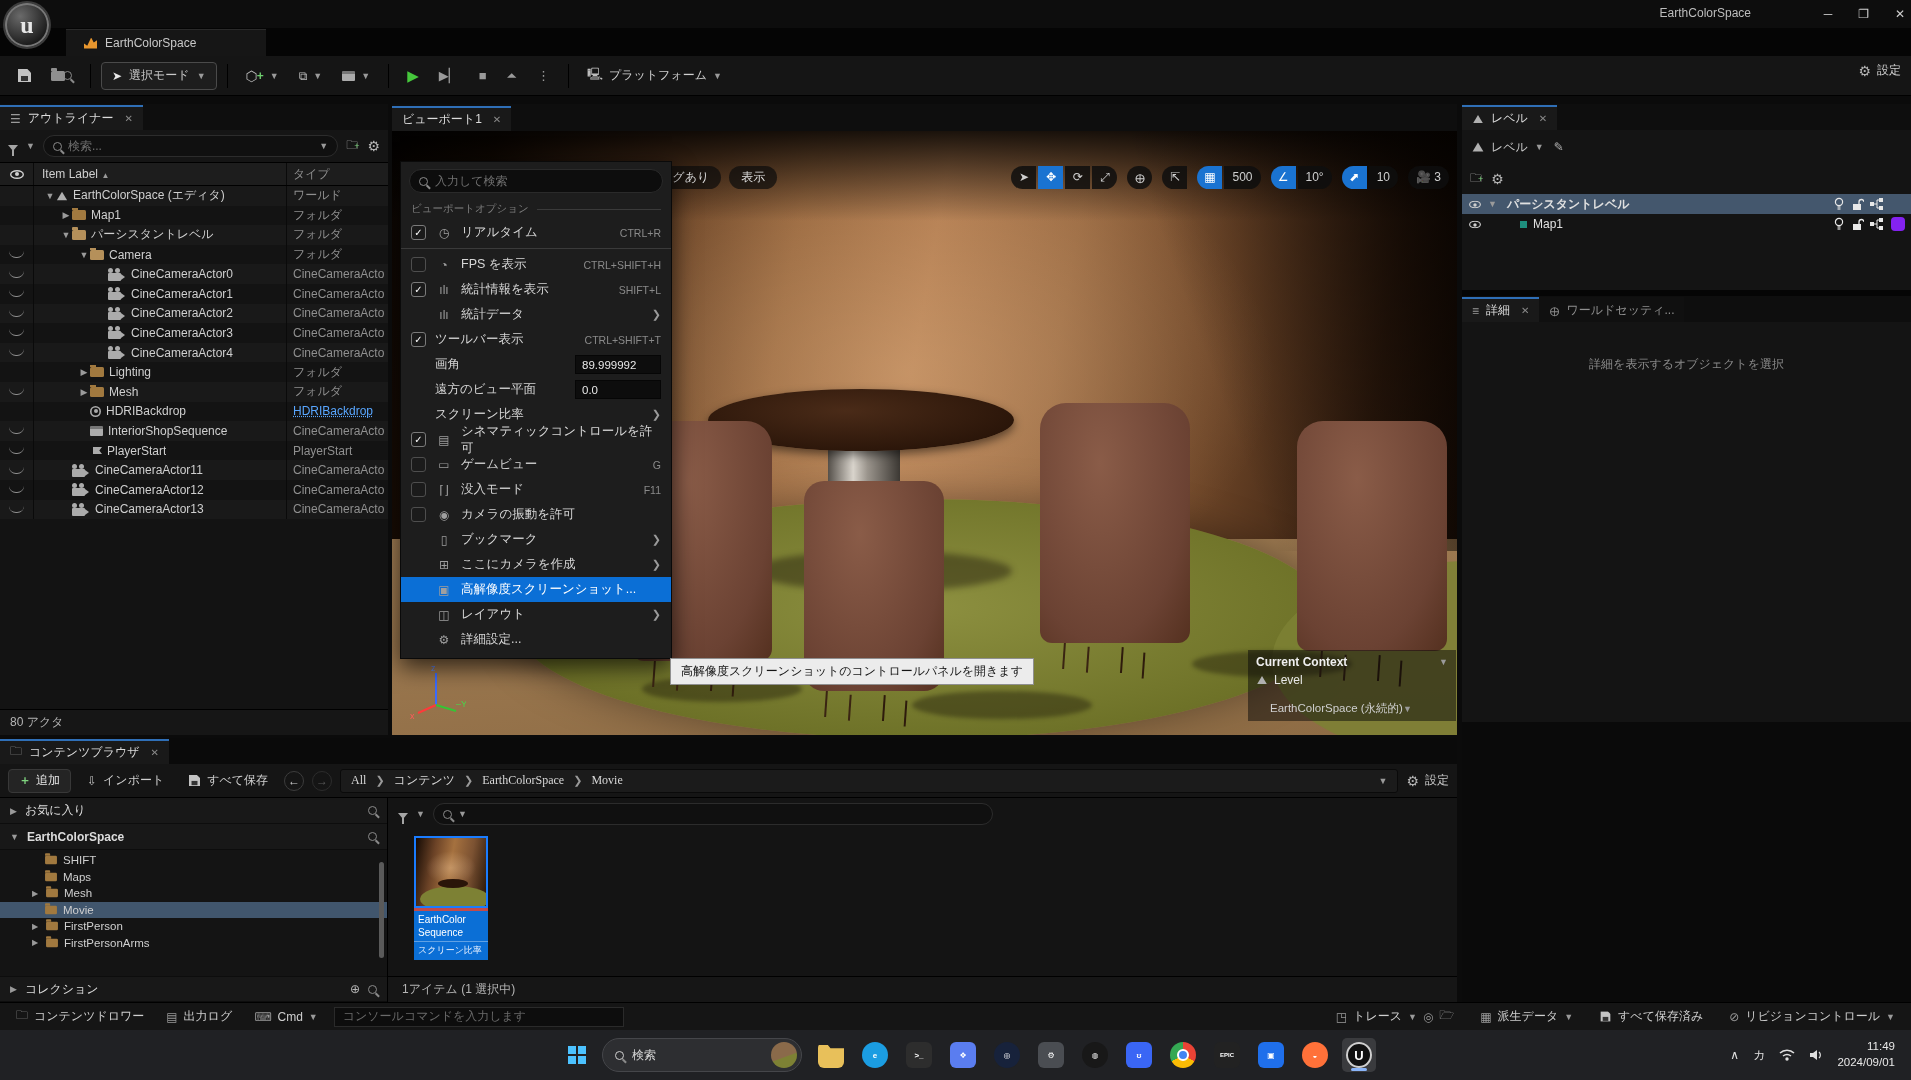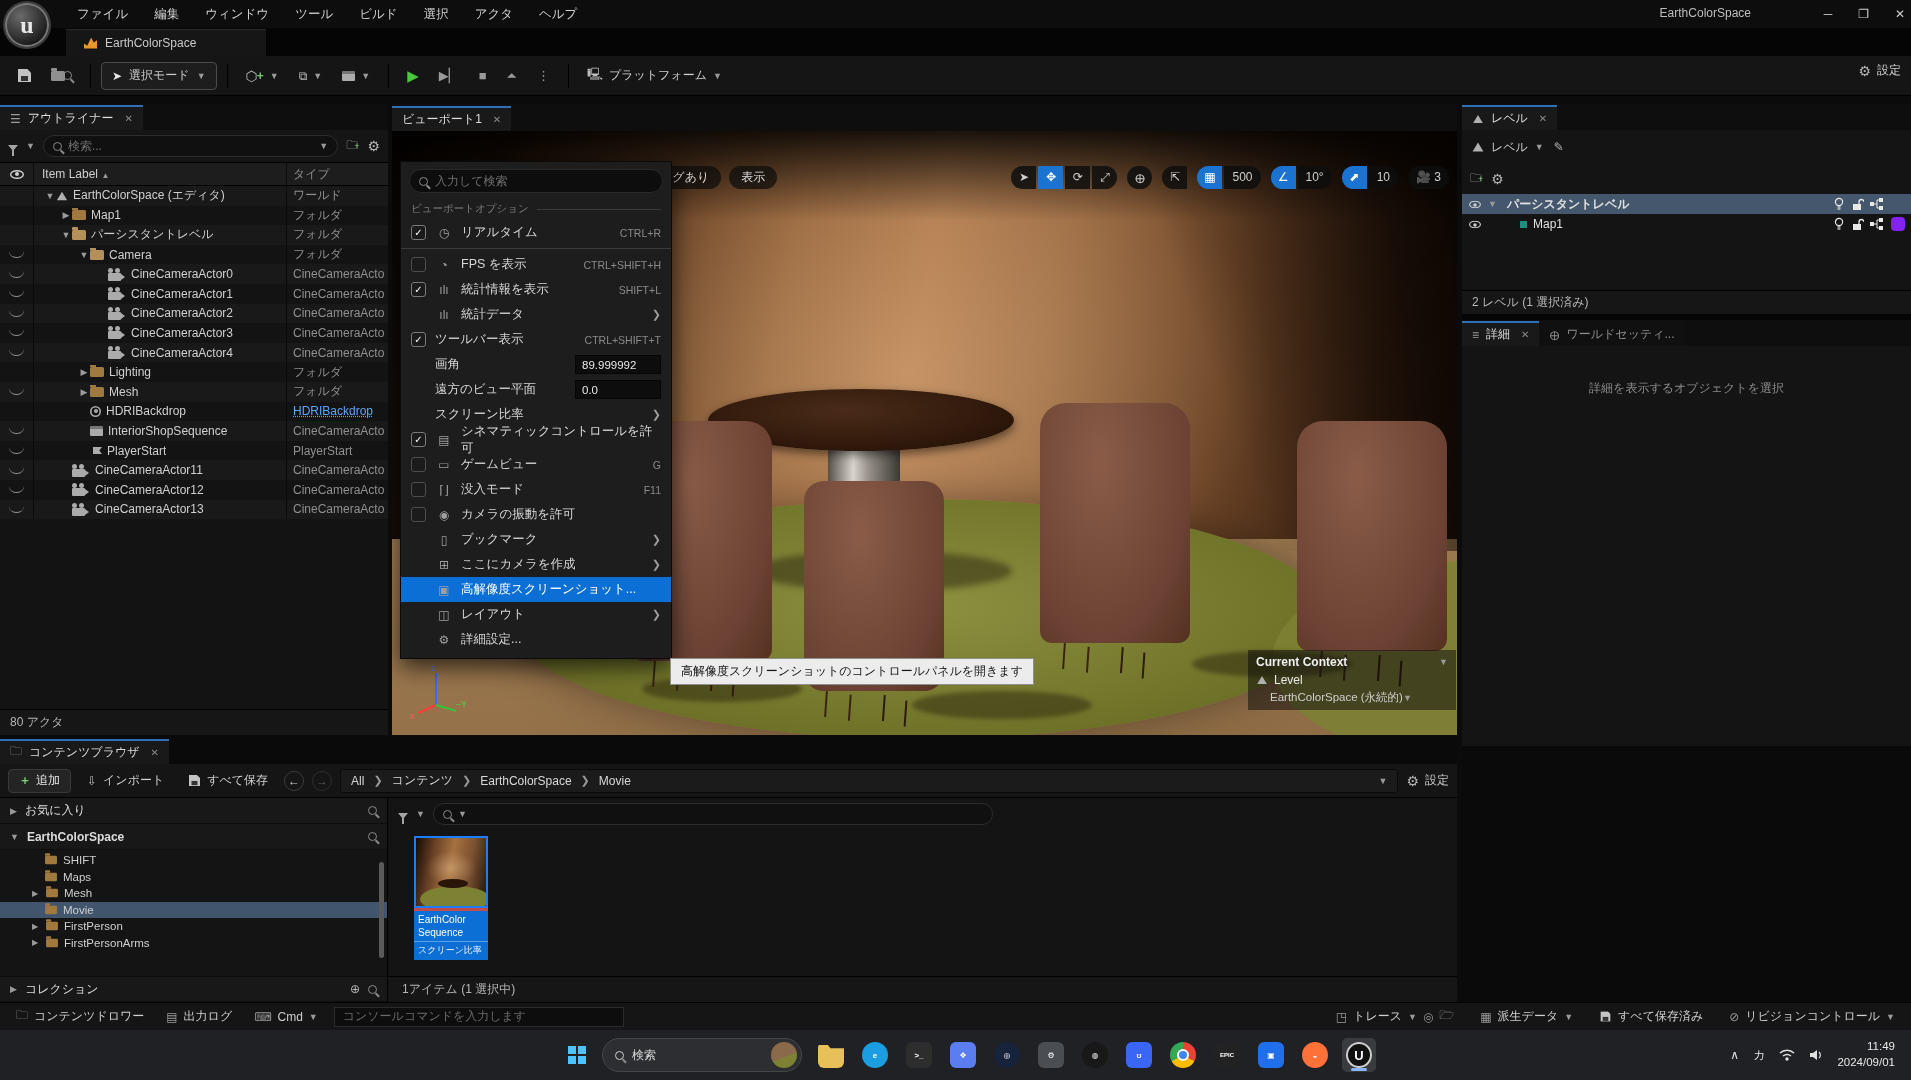--- a/index.html
+++ b/index.html
@@ -114,41 +114,41 @@
   .vpm-item .sc{margin-left:auto;color:#8a8a8a;font-size:10.5px;}
   .vpm-item .sub{margin-left:auto;color:#9a9a9a;font-size:11px;}
   .vpm-item .vbox{margin-left:auto;width:86px;height:19px;background:#0d0d0d;border:1px solid #060606;color:#e8e8e8;font-size:11.5px;display:flex;align-items:center;padding:0 6px;}
   .vpm-hr{height:1px;background:#3a3a3a;margin:3px 0;}
 
   .vtooltip{position:absolute;left:278px;top:527px;background:#ececec;color:#151515;border:1px solid #8f8f8f;font-size:12px;padding:4px 10px;white-space:nowrap;z-index:21;}
 
   .ctxbox{position:absolute;left:856px;top:519px;width:208px;background:rgba(8,8,8,.5);padding:5px 8px;z-index:5;}
   .ctxbox .t{display:flex;align-items:center;color:#f0f0f0;font-weight:bold;font-size:12px;}
   .ctxbox .r2{display:flex;align-items:center;gap:6px;color:#e8e8e8;margin-top:4px;font-size:12px;}
-  .ctxbox .r3{display:flex;align-items:center;gap:0;color:#cfcfcf;margin-top:3px;padding-left:14px;font-size:11.5px;}
+  .ctxbox .r3{display:flex;align-items:center;gap:0;color:#cfcfcf;margin-top:14px;padding-left:14px;font-size:11.5px;}
 
   .gizmo{position:absolute;left:14px;top:530px;width:60px;height:60px;z-index:4;}
 
   
   .rpanel{left:1462px;top:104px;width:449px;height:898px;background:#0a0a0a;}
   .levels{background:#141414;}
   .lv-row2{height:34px;display:flex;align-items:center;gap:10px;padding:0 10px;}
   .lv-search{height:30px;display:flex;align-items:center;gap:8px;padding:0 8px;}
   .lv-item{height:20px;display:flex;align-items:center;gap:6px;padding:0 6px;font-size:12px;color:#e0e0e0;}
   .lv-item.sel{background:#44576d;}
   .lv-item svg{flex:none;}
   .lv-foot{height:24px;display:flex;align-items:center;padding:0 10px;color:#b8b8b8;border-top:1px solid #000;background:#161616;}
   .det-empty{color:#8a8a8a;text-align:center;padding-top:34px;font-size:12px;}
 
   
   .cb{left:0;top:738px;width:1457px;height:264px;background:#141414;display:flex;flex-direction:column;}
   .cb-toolbar{height:34px;display:flex;align-items:center;gap:8px;padding:0 8px;background:#151515;border-bottom:1px solid #000;}
   .addbtn{height:24px;background:#242424;border:1px solid #383838;border-radius:4px;display:flex;align-items:center;gap:5px;padding:0 10px;color:#e8e8e8;}
   .addbtn .plus{color:#7fd47f;font-weight:bold;}
-  .crumbbar{flex:1;height:24px;background:#1b1b1b;border:1px solid #0a0a0a;border-radius:3px;display:flex;align-items:center;padding:0 10px;gap:9px;color:#d8d8d8;}
+  .crumbbar{flex:1;height:24px;background:#1b1b1b;border:1px solid #0a0a0a;border-radius:3px;display:flex;align-items:center;padding:0 10px;gap:9px;color:#d8d8d8;font-family:Liberation Serif, serif;}
   .crumb-sep{color:#9a9a9a;font-size:11px;}
   .cb-body{flex:1;display:flex;overflow:hidden;}
   .cb-left{width:388px;border-right:1px solid #000;display:flex;flex-direction:column;position:relative;}
   .cb-sec{height:26px;display:flex;align-items:center;gap:8px;padding:0 10px;color:#dcdcdc;background:#181818;border-bottom:1px solid #0d0d0d;}
   .cb-tree{flex:1;padding-top:2px;overflow:hidden;}
   .cbt-row{height:16.5px;display:flex;align-items:center;gap:5px;padding-left:44px;font-size:11.5px;color:#cfcfcf;}
   .cbt-row .exp{width:10px;font-size:8px;color:#9a9a9a;text-align:center;margin-left:-14px;}
   .cbt-row.sel{background:#41566d;}
   .cbt-row .ifold{transform:scale(.85);}
   .cb-scroll{position:absolute;right:3px;top:64px;width:5px;height:96px;border-radius:3px;background:#5a5a5a;}
@@ -186,30 +186,20 @@
   .tb-app.active::after{content:"";position:absolute;bottom:1px;left:9px;width:16px;height:3px;border-radius:2px;background:#8ab4f8;}
   .tray{margin-left:auto;display:flex;align-items:center;gap:14px;padding-right:16px;color:#e0e0e0;}
   .clock{text-align:right;font-size:11.5px;line-height:1.35;color:#e8e8e8;}
 </style>
 </head>
 <body>
 
 <div id="app">
 
   <div class="abs menubar">
-    <div id="menu-items" class="row">
-        <span class="menu-item">ファイル</span>
-        <span class="menu-item">編集</span>
-        <span class="menu-item">ウィンドウ</span>
-        <span class="menu-item">ツール</span>
-        <span class="menu-item">ビルド</span>
-        <span class="menu-item">選択</span>
-        <span class="menu-item">アクタ</span>
-        <span class="menu-item">ヘルプ</span>
-      </div>
     <span class="winttl">EarthColorSpace</span>
     <div class="winbtns">
       <span>─</span>
       <span>❐</span>
       <span>✕</span>
     </div>
   </div>
   <div class="uelogo">
       <span>u</span>
     </div>
@@ -777,23 +767,20 @@
           </svg>
         <svg width="15" height="12" viewBox="0 0 15 12">
             <rect x="0" y="4" width="4" height="4" fill="#e8e8e8"></rect>
             <rect x="9" y="0" width="4" height="4" fill="#e8e8e8"></rect>
             <rect x="9" y="8" width="4" height="4" fill="#e8e8e8"></rect>
             <path d="M4 6 h3 M7 2 h2 M7 10 h2 M7 2 v8" stroke="#e8e8e8" fill="none"></path>
           </svg>
         <span id="lv-color" style="width: 14px; height: 14px; border-radius: 4px; background: rgb(132, 34, 240);"></span>
       </div>
       <div style="height:56px"></div>
-      <div class="lv-foot">
-          <span>2 レベル (1 選択済み)</span>
-        </div>
     </div>
 
     <div style="height:6px;background:#050505"></div>
     <div class="ptabs">
       <div class="ptab">
         <span style="color:#9a9a9a">≡</span>
           <span>詳細</span>
         <span class="x">✕</span>
       </div>
       <div class="ptab inactive">

